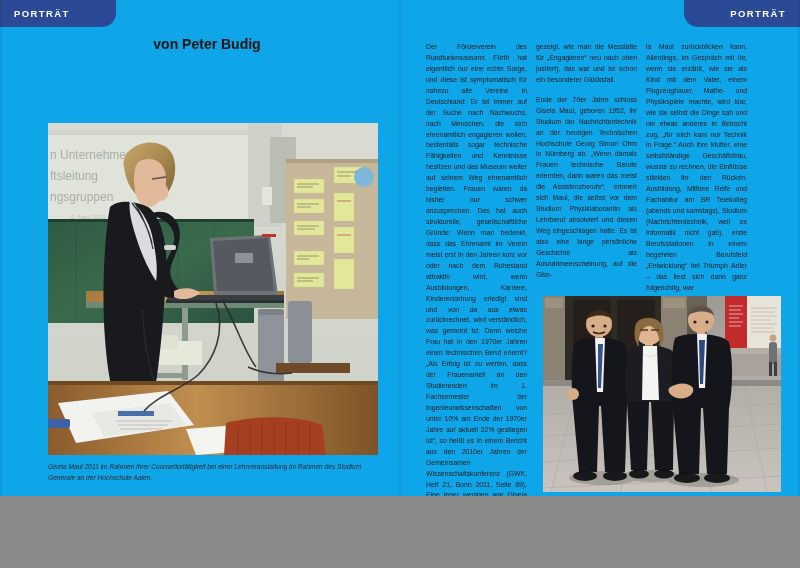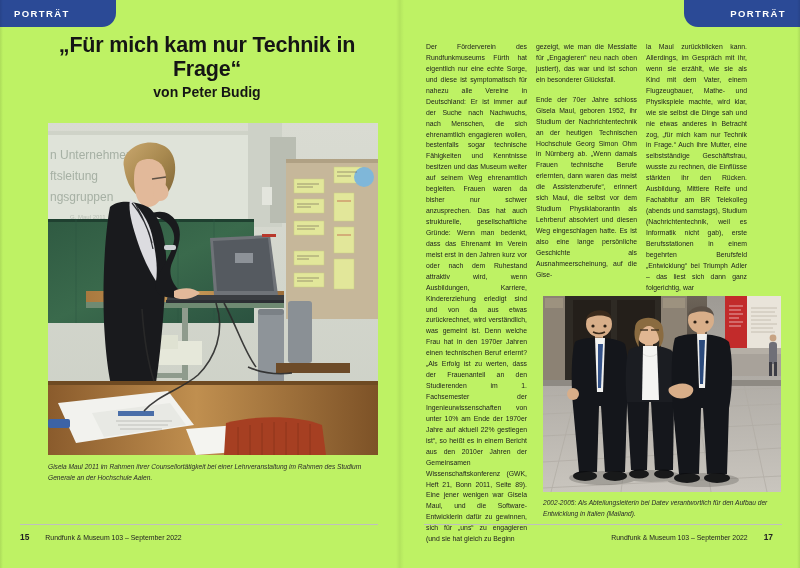--- a/index.html
+++ b/index.html
@@ -6,22 +6,22 @@
     margin: 0;
     padding: 0;
     background: #8a8a8a;
   }
   body {
     font-family: "Liberation Sans", sans-serif;
   }
   #page {
     position: relative;
     width: 800px;
-    height: 568px;
-    background: #bef264;
+    height: 496px;
+    background: #0ea5e9;
     overflow: hidden;
   }
   
   .spine {
     position: absolute;
     top: 0;
     left: 396px;
     width: 8px;
     height: 568px;
     background: linear-gradient(to right,
@@ -181,21 +181,20 @@
 <div id="page">
 
   <div class="rh rh-left">
     <span>PORTRÄT</span>
   </div>
   <div class="rh rh-right">
     <span>PORTRÄT</span>
   </div>
 
   <div class="headline-wrap">
-    <h1 class="headline">„Für mich kam nur Technik in Frage“</h1>
     <div class="byline">von Peter Budig</div>
   </div>
 
   <div class="photo" id="photo-lecture">
     <svg viewBox="0 0 330 332" preserveAspectRatio="none">
       <defs>
         <linearGradient id="wallg" x1="0" y1="0" x2="0" y2="1">
           <stop offset="0" stop-color="#d9dbd2"></stop>
             <stop offset="1" stop-color="#ccd0c6"></stop>
         </linearGradient>

